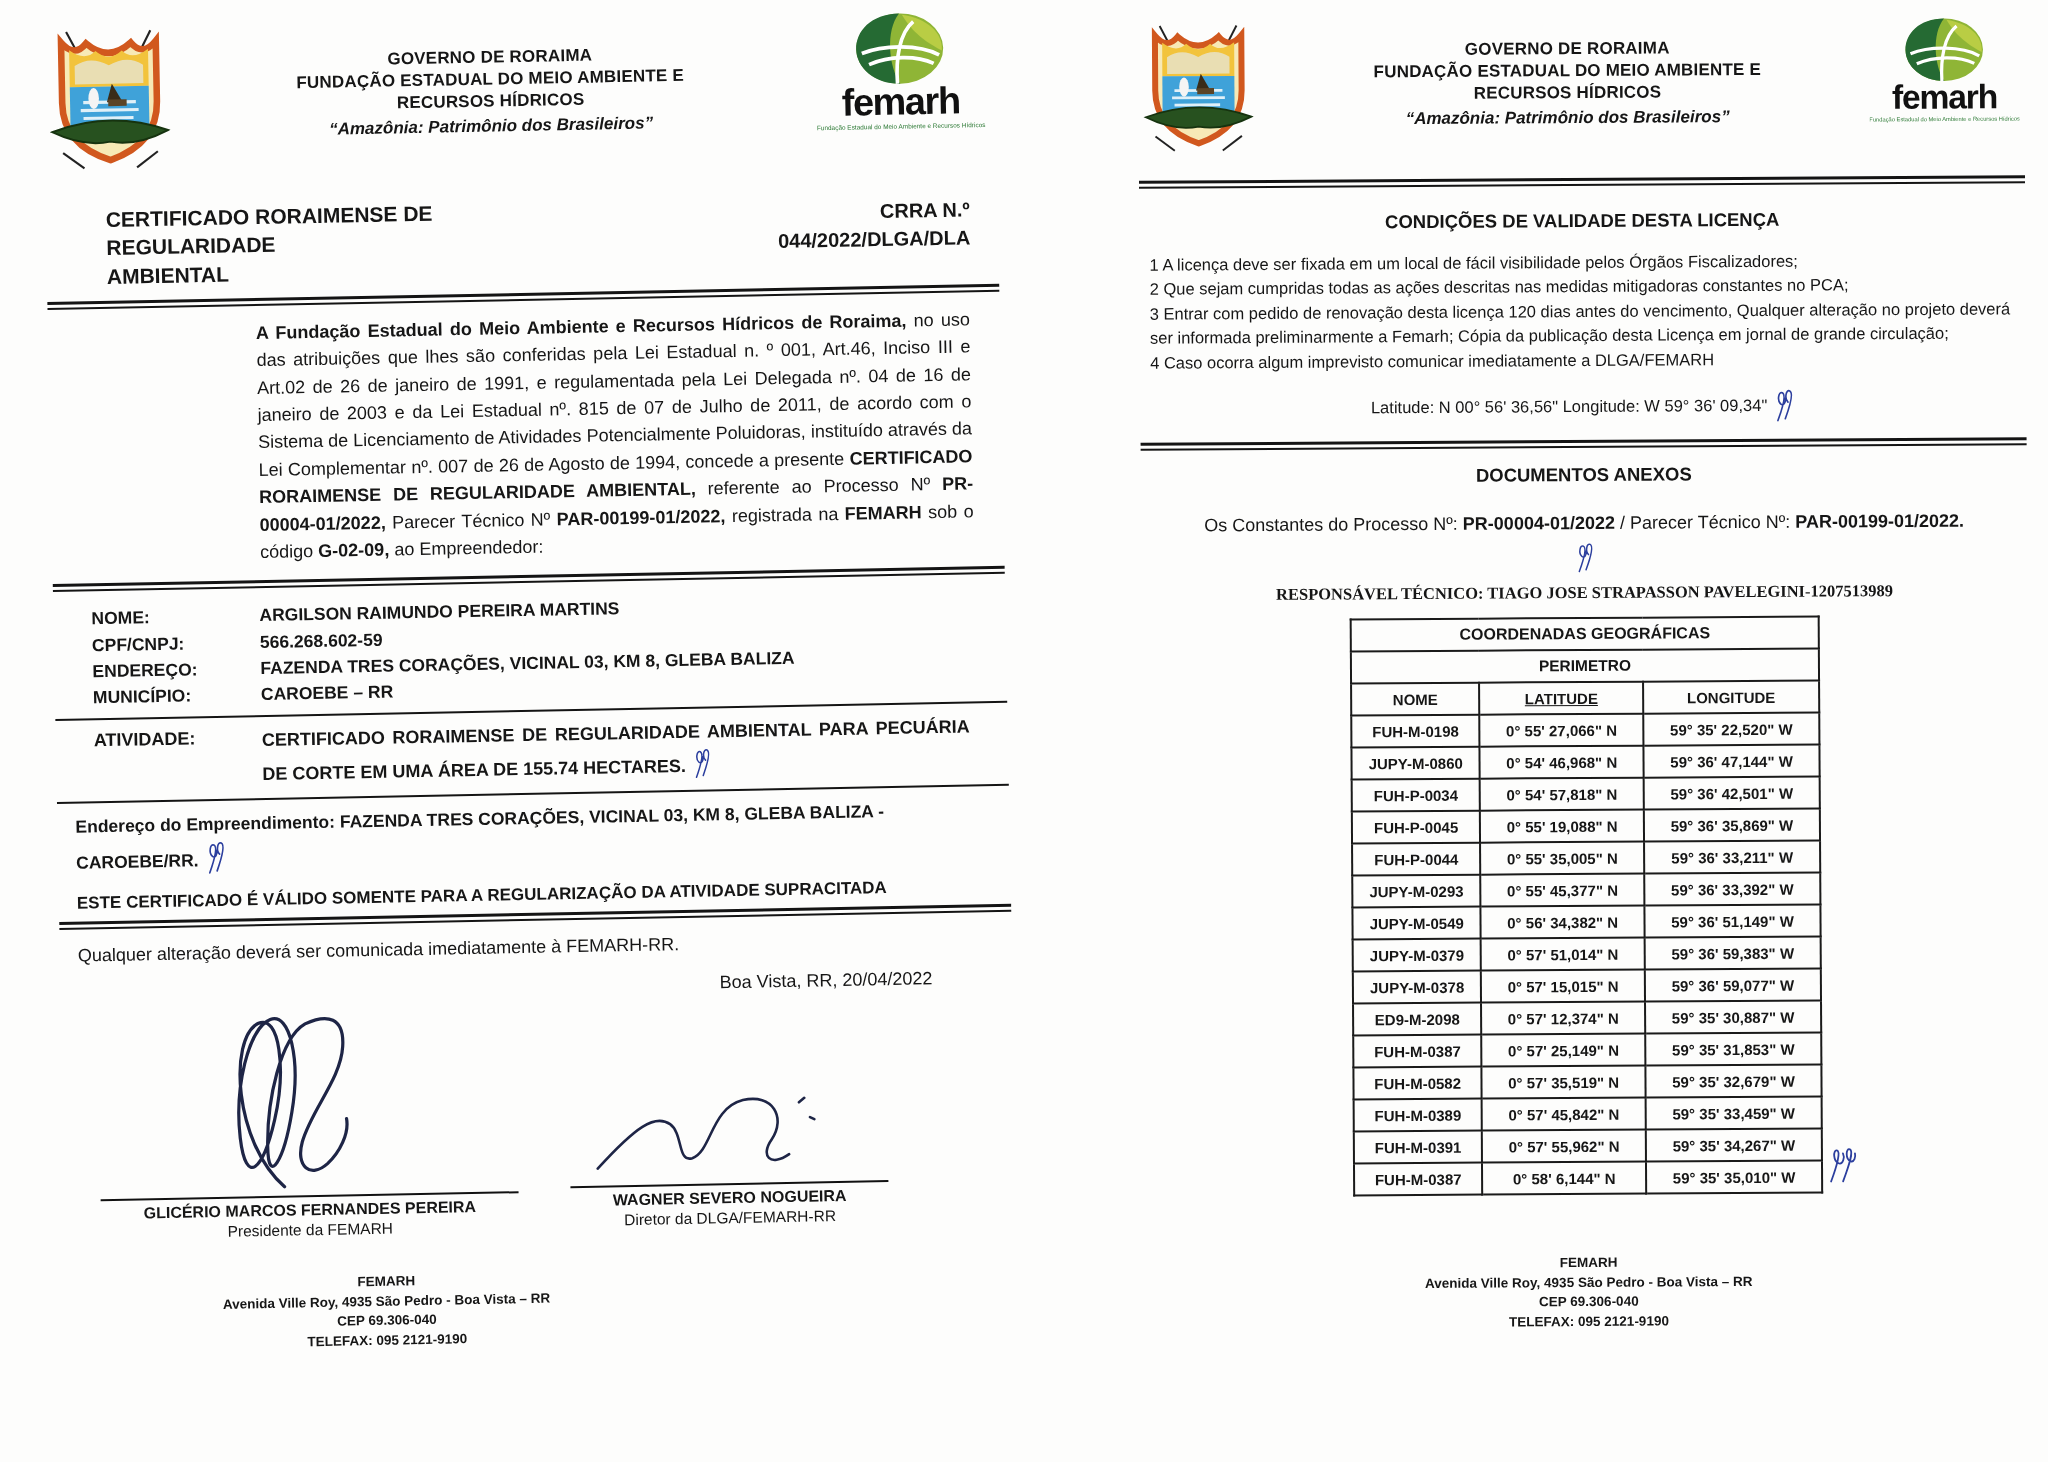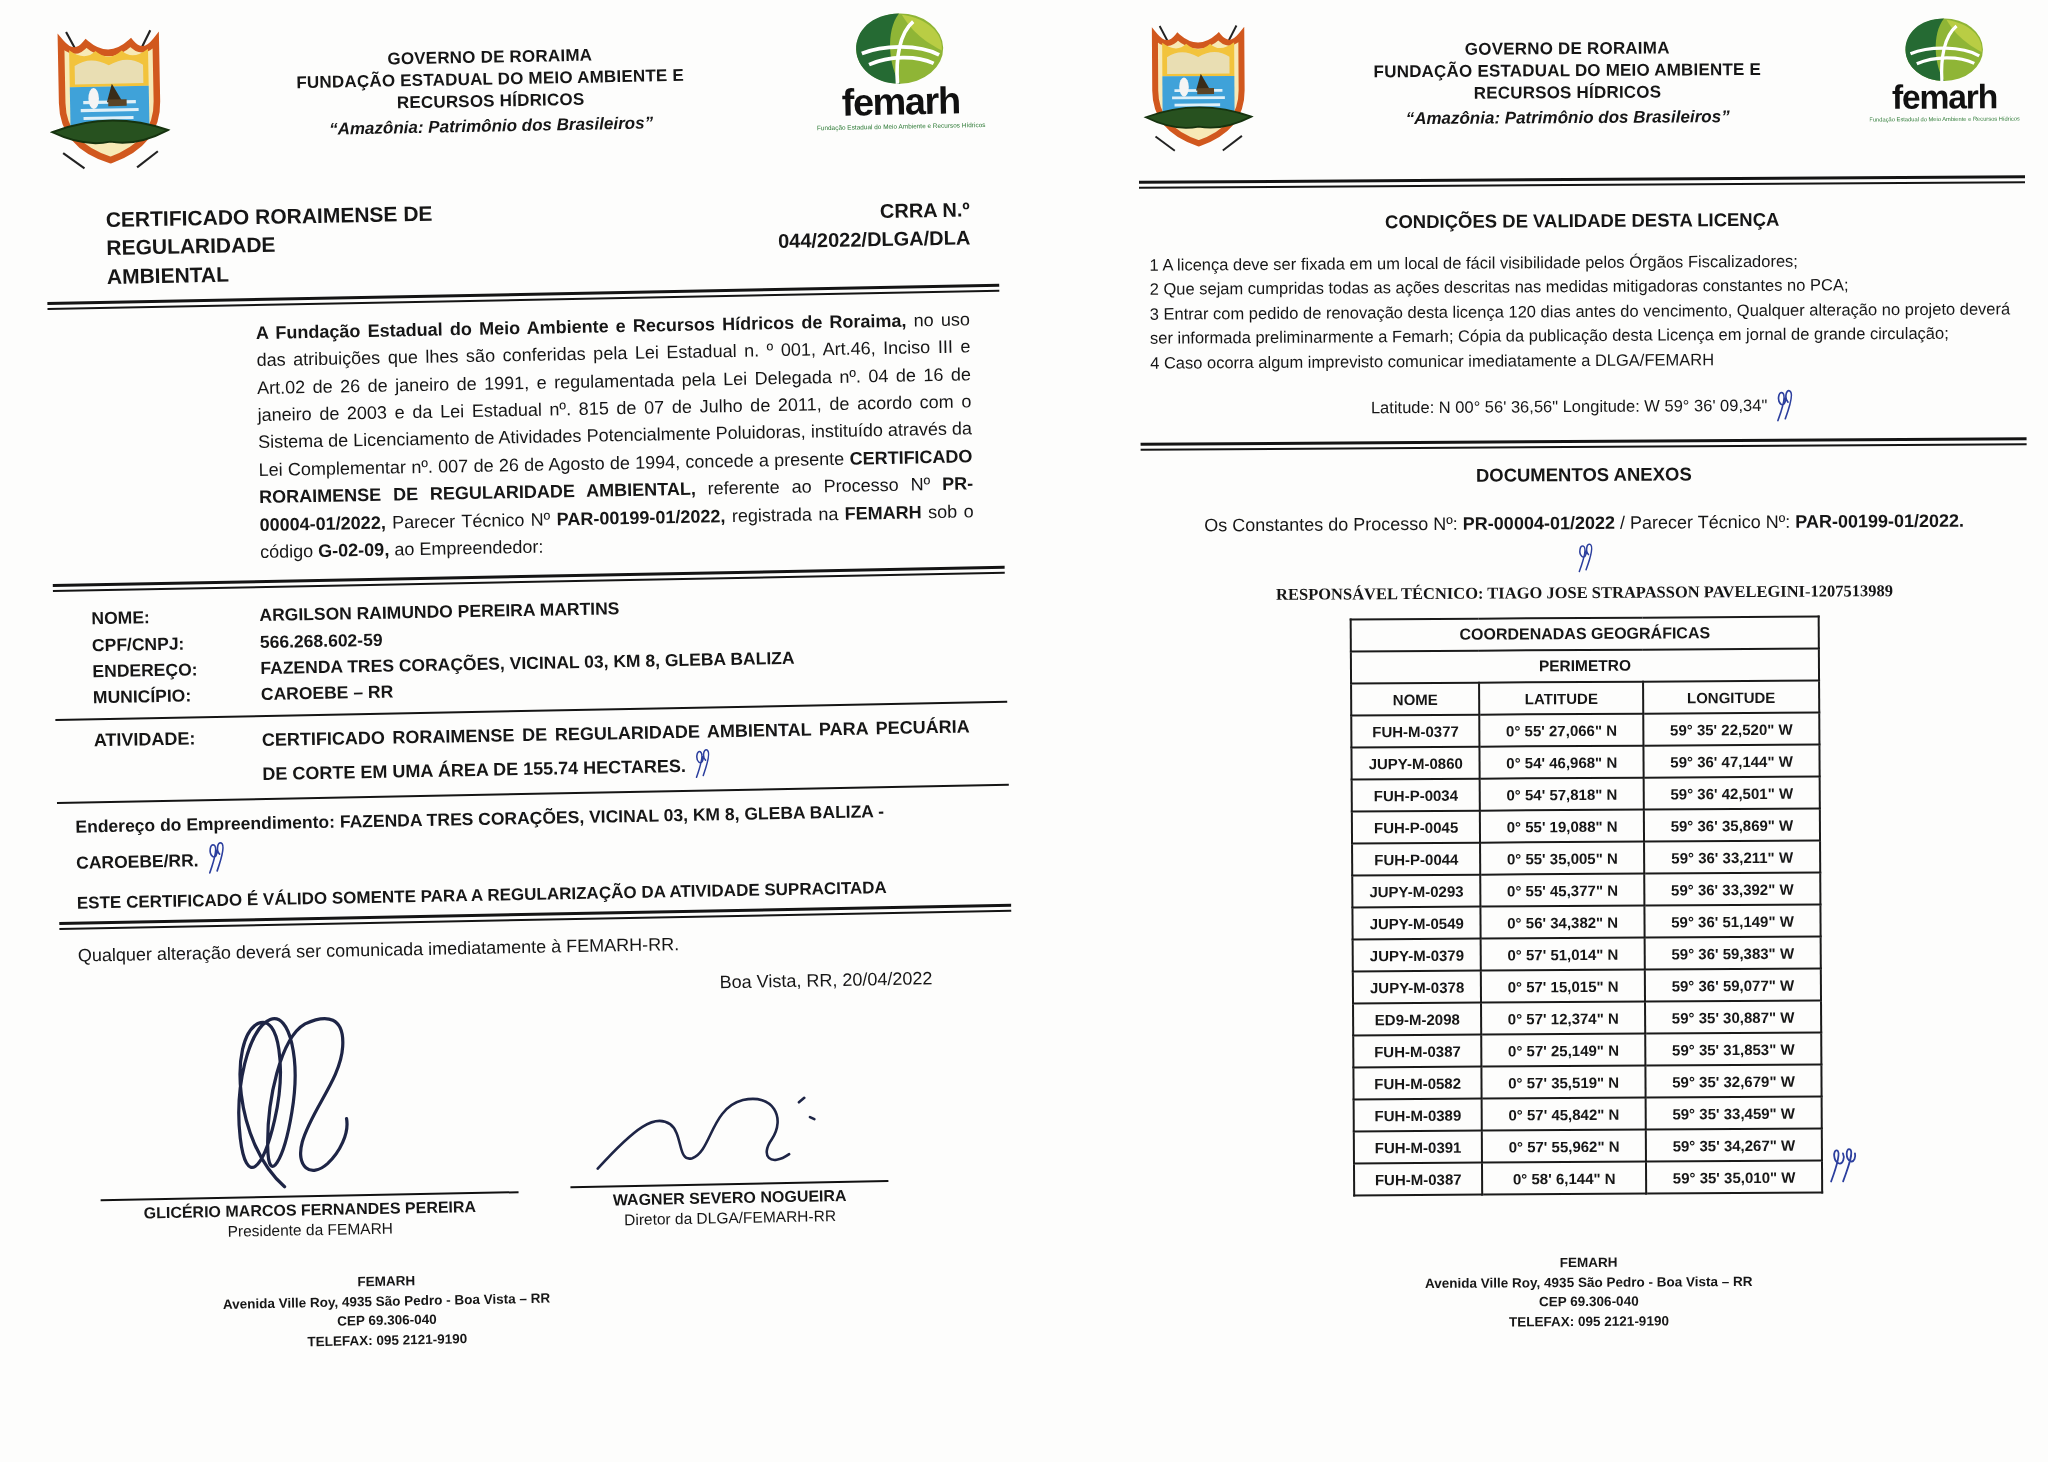--- a/index.html
+++ b/index.html
@@ -53,21 +53,21 @@
   .sect-title{text-align:center;font-weight:bold;font-size:18.5px;margin:24px 0 18px;}
   .conds{margin:6px 8px 0 10px;font-size:16.5px;line-height:1.48;}
   .coords-line{text-align:center;font-size:16.5px;margin:16px 0 14px;position:relative;}
   .processo{text-align:center;font-size:18px;line-height:1.9;margin:20px 60px 6px;}
   .resp{text-align:center;font-family:"Liberation Serif", serif;font-weight:bold;font-size:16.5px;margin:8px 0 14px;}
   table.coords{border-collapse:collapse;margin:4px auto 0;font-size:15px;font-weight:bold;}
   table.coords th,table.coords td{border:2px solid #1a1a1a;text-align:center;padding:3px 10px;height:24px;}
   .t-title{font-size:16px;}
   .t-sub{font-size:15.5px;}
   .c-nome{width:112px;}
-  .c-lat{width:148px;}
+  .c-lat{width:148px;text-decoration:underline;}
   .c-lon{width:160px;}
   .tblwrap{position:relative;width:470px;margin:0 auto;}
   .ink{stroke:#1e2546;fill:none;stroke-linecap:round;}
   .initials{position:absolute;}
 </style>
 </head>
 <body>
 
 <div class="page page-left">
 
@@ -287,21 +287,21 @@
           </tr>
         <tr>
           <th class="c-nome">NOME</th>
           <th class="c-lat">LATITUDE</th>
           <th class="c-lon">LONGITUDE</th>
         </tr>
       </thead>
       <tbody>
 
           <tr>
-            <td>FUH-M-0377</td>
+            <td>FUH-M-0198</td>
             <td>0° 55' 27,066" N</td>
             <td>59° 35' 22,520" W</td>
           </tr>
 
           <tr>
             <td>JUPY-M-0860</td>
             <td>0° 54' 46,968" N</td>
             <td>59° 36' 47,144" W</td>
           </tr>
 

